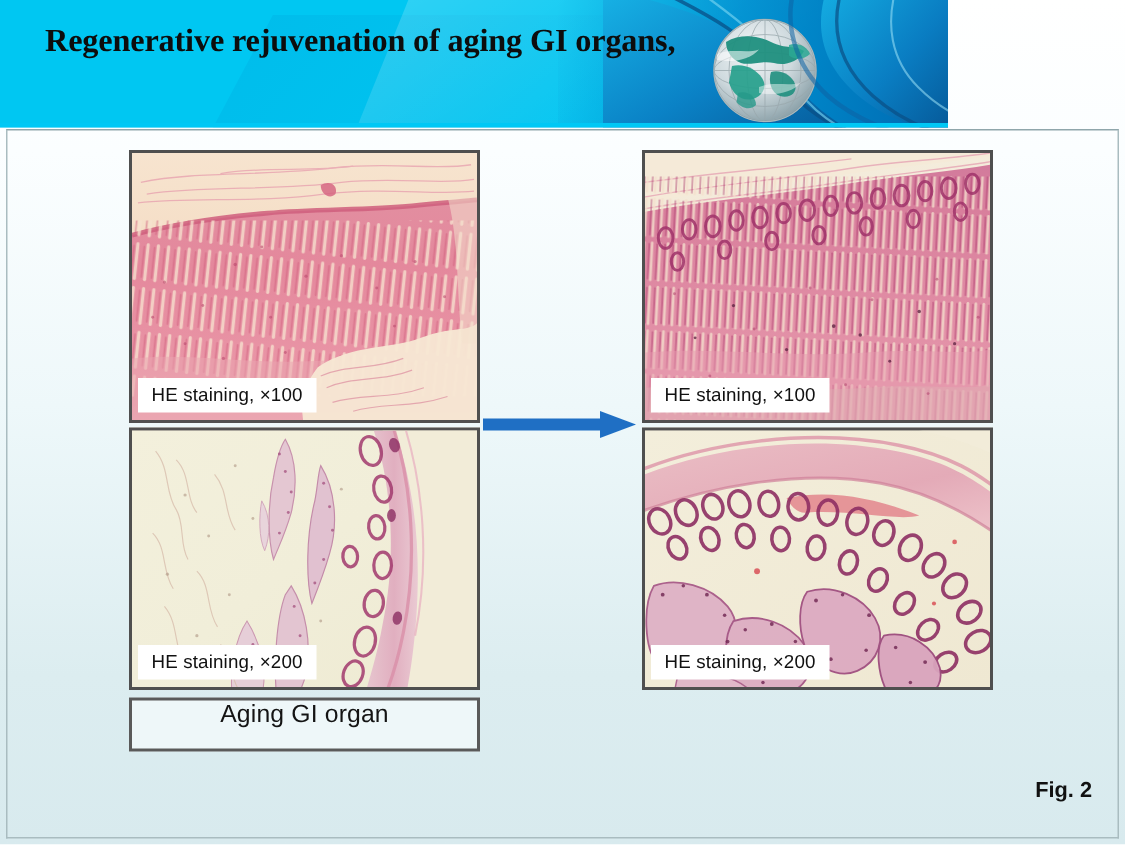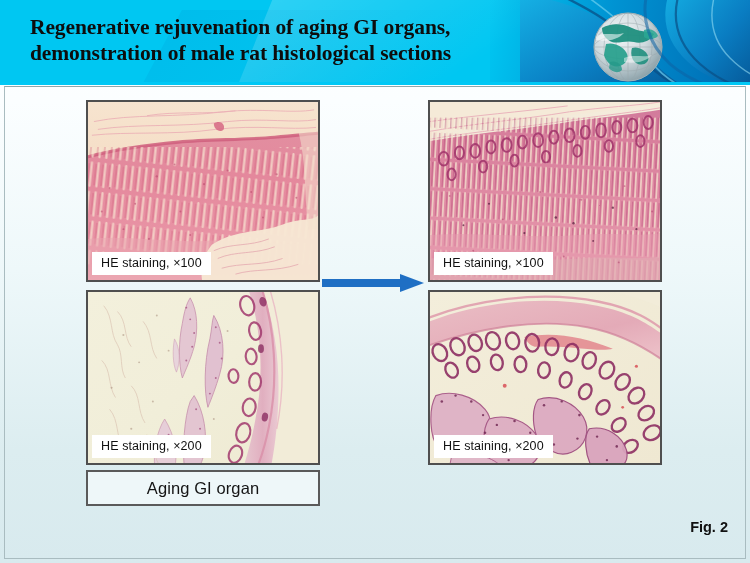--- a/index.html
+++ b/index.html
@@ -19,21 +19,21 @@
     width: 750px;
     height: 563px;
     background: linear-gradient(to bottom, #ffffff 0%, #fbfeff 18%, #eef8fa 48%, #dcedf0 80%, #d8eaee 100%);
     box-sizing: border-box;
   }
 
   
   #header {
     position: absolute;
     left: 0; top: 0;
-    width: 750px;
+    width: 632px;
     height: 85px;
     background: #00c7f2;
     overflow: hidden;
   }
   #header .hdr-sheen-a {
     position: absolute;
     left: 250px; top: -60px;
     width: 330px; height: 230px;
     background: linear-gradient(140deg, rgba(255,255,255,0.22) 0%, rgba(255,255,255,0.0) 62%);
     transform: skewX(-22deg);
@@ -101,21 +101,21 @@
 
   .photo {
     position: relative;
     width: 234px;
     border: 2px solid #4f4f4f;
     box-sizing: border-box;
     overflow: hidden;
     background: #f6efdc;
   }
   .photo.top    { height: 182px; }
-  .photo.bottom { height: 175px; margin-top: 8px; }
+  .photo.bottom { height: 175px; margin-top: 3px; }
 
   .photo svg { display: block; width: 100%; height: 100%; }
 
   .mag-label {
     position: absolute;
     left: 4px;
     bottom: 5px;
     background: #ffffff;
     color: #111111;
     font-family: "Liberation Sans", sans-serif;
@@ -127,21 +127,21 @@
   }
 
   .caption-box {
     margin-top: 5px;
     width: 234px;
     height: 36px;
     border: 2px solid #5a5a5a;
     background: #eef7f9;
     box-sizing: border-box;
     display: flex;
-    align-items: center;
+    align-items: flex-start;
     justify-content: center;
   }
   .caption-box span {
     font-family: "Liberation Sans", sans-serif;
     font-size: 16.5px;
     color: #141414;
     letter-spacing: 0.1px;
   }
 
   
@@ -223,21 +223,20 @@
       <circle cx="108" cy="47" r="34" fill="none" stroke="#7e949b" stroke-width="1"></circle>
       <circle cx="108" cy="47" r="34" fill="none" stroke="#ffffff" stroke-width="0.8" opacity="0.35"></circle>
 
       <path d="M128,-10 C120,16 128,44 150,64 C166,78 186,86 206,92" fill="none" stroke="#0c63a4" stroke-width="3" opacity="0.55"></path>
     </svg>
 
     <div class="hdr-bottom-line"></div>
 
     <div id="title">
       <span class="line">Regenerative rejuvenation of aging GI organs,</span>
-      <span class="line">demonstration of male rat histological sections</span>
     </div>
   </div>
 
   <div id="body-frame"></div>
 
   <div class="column" id="col-left">
 
     <div class="photo top">
       <svg viewBox="0 0 234 182" preserveAspectRatio="none">
         <defs>

